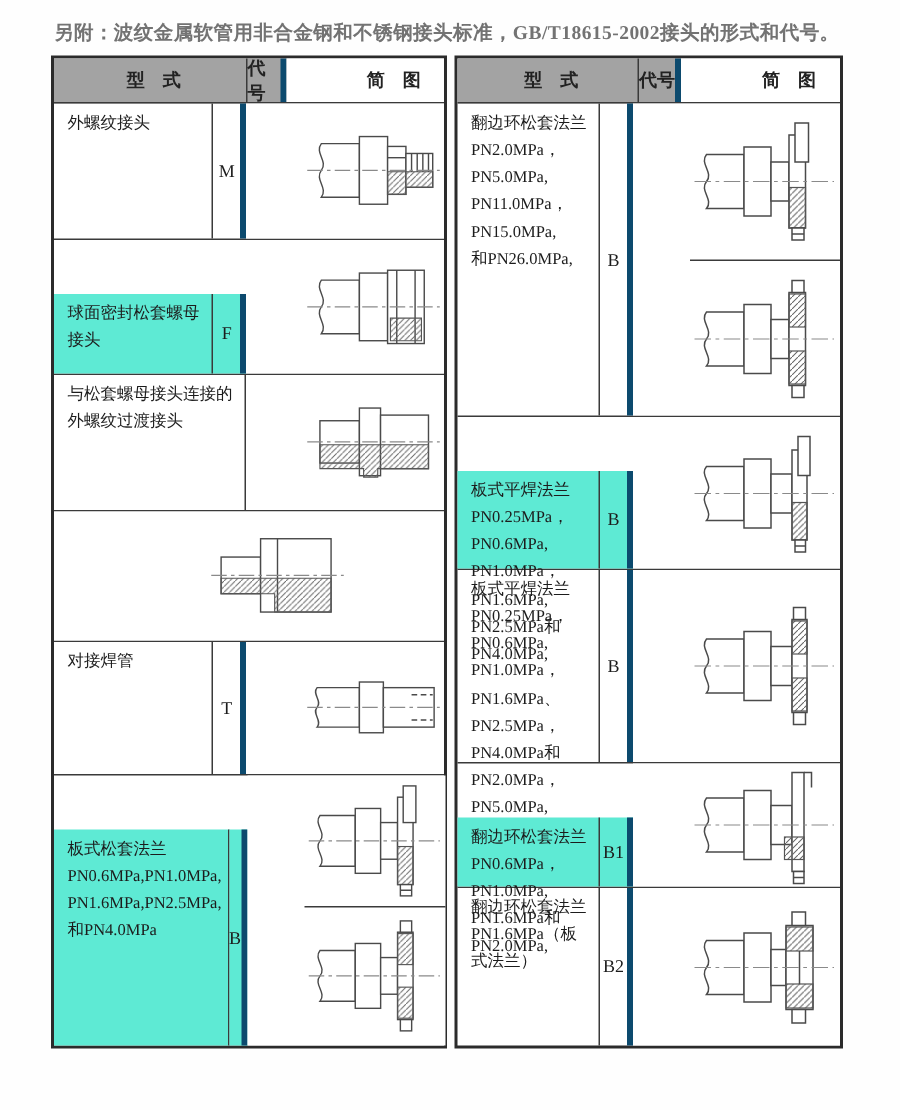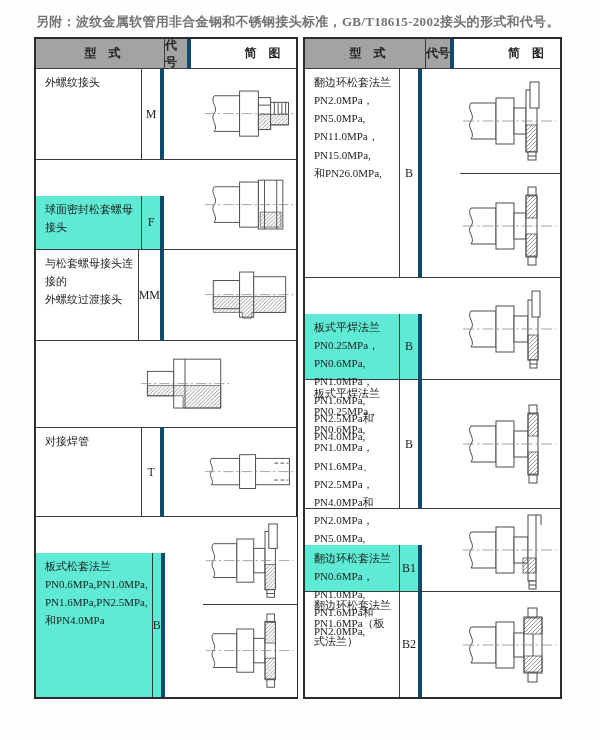--- a/index.html
+++ b/index.html
@@ -111,21 +111,20 @@
           </svg>
         </div>
           </div>
       </div>
 
       <div class="row" style="height:91px">
         <div class="cell c-type">
             <div class="type-text">与松套螺母接头连接的
 外螺纹过渡接头</div>
           </div>
-        <div class="cell c-code">MM</div>
         <div class="cell c-dg">
             <div class="dg-sub">
           <svg viewBox="0 0 100 80">
             <rect class="fig" x="12" y="25" width="28" height="30"></rect>
             <rect class="fig" x="40" y="16" width="15" height="48"></rect>
             <rect class="fig" x="55" y="21" width="34" height="38"></rect>
             <path class="figh" d="M12,42 H89 V59 H53 V65 H43 V59 H12 Z"></path>
             <line class="cl" x1="3" y1="40" x2="97" y2="40"></line>
           </svg>
         </div>

